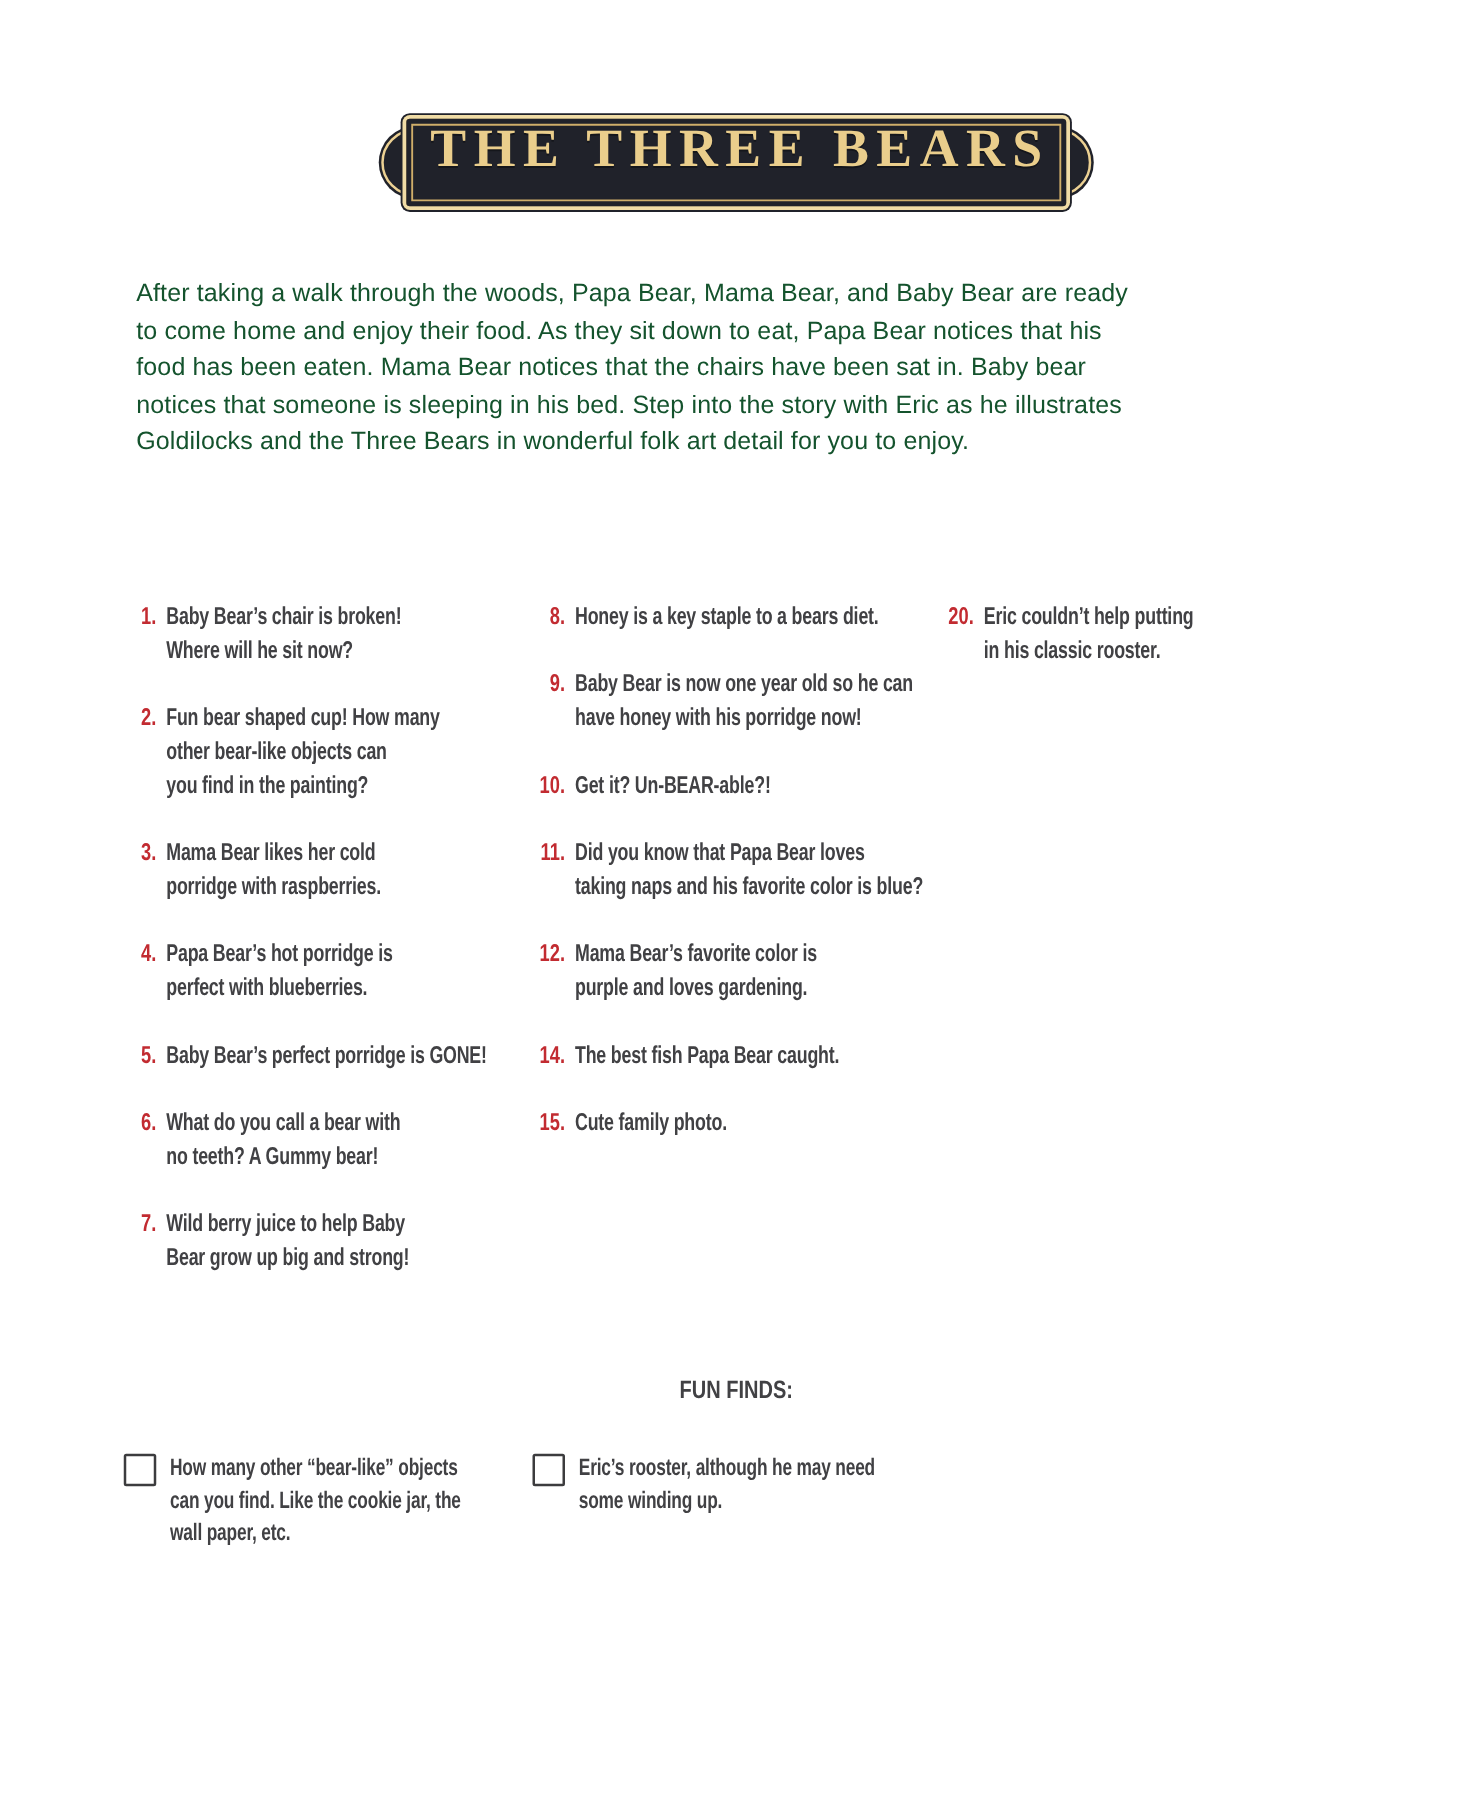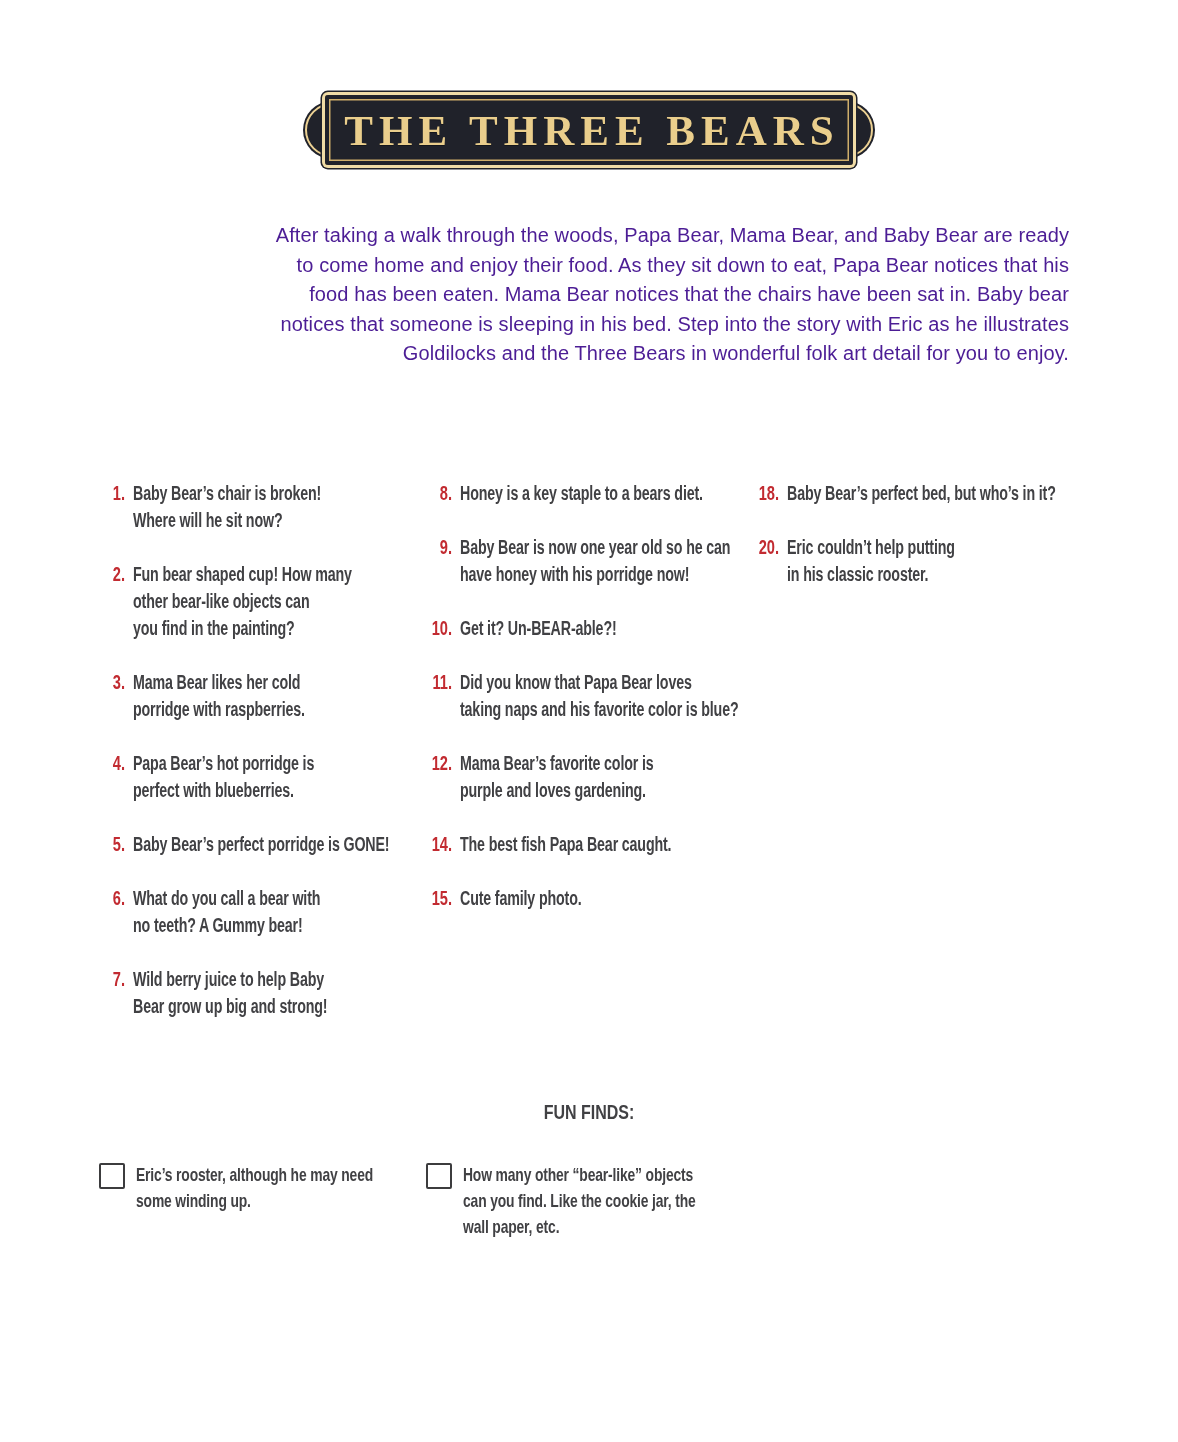--- a/index.html
+++ b/index.html
@@ -24,34 +24,34 @@
     position:absolute; top:50%; margin-top:-9px; color:#d9b96f;
     font-size:13px; line-height:18px; width:18px; text-align:center;
   }
   .cap-left  .ornament { right:1px; }
   .cap-right .ornament { left:1px; }
   .plate {
     position:relative; z-index:1; width:100%; height:100%;
     background:#20222a; border-radius:3px;
     box-shadow:0 0 0 3px #f0dca6, 0 0 0 4.5px #20222a,
                inset 0 0 0 4px #20222a, inset 0 0 0 5.5px #cfae6a;
-    display:flex; align-items:center; justify-content:center;
+    display:flex; align-items:flex-start; justify-content:center;
   }
   .banner-title {
     font-family:"Liberation Serif", serif; font-weight:700;
     font-size:43px; letter-spacing:6px; color:#eace8c;
     white-space:nowrap; padding-left:6px; 
     text-shadow:0 1px 0 rgba(0,0,0,0.35);
   }
 
   
   .intro {
     position:absolute; top:221px; left:50%; transform:translateX(-50%);
-    width:960px; margin:0; text-align:right; white-space:pre-line;
-    color:#4c1d95; font-size:20px; line-height:29.5px; font-weight:400;
+    width:960px; margin:0; text-align:left; white-space:pre-line;
+    color:#14532d; font-size:20px; line-height:29.5px; font-weight:400;
     letter-spacing:0.1px;
   }
 
   
   .list {
     position:absolute; top:480px; left:95px;
     display:flex; gap:27px;
   }
   .col { width:300px; display:flex; flex-direction:column; }
   .item { display:flex; margin-bottom:27px; }
@@ -182,41 +182,37 @@
         <span class="txt">The best fish Papa Bear caught.</span>
       </div>
       <div class="item">
         <span class="num">15.</span>
         <span class="txt">Cute family photo.</span>
       </div>
     </div>
 
     <div class="col">
       <div class="item">
-        <span class="num">18.</span>
-        <span class="txt">Baby Bear’s perfect bed, but who’s in it?</span>
-      </div>
-      <div class="item">
         <span class="num">20.</span>
         <span class="txt">Eric couldn’t help putting
 in his classic rooster.</span>
       </div>
     </div>
 
   </div>
 
   <div class="funfinds-heading">FUN FINDS:</div>
 
   <div class="funfinds">
-    <div class="ff-item">
-      <span class="checkbox"></span>
-      <span class="ff-txt">Eric’s rooster, although he may need
-some winding up.</span>
-    </div>
     <div class="ff-item">
       <span class="checkbox"></span>
       <span class="ff-txt">How many other “bear-like” objects
 can you find. Like the cookie jar, the
 wall paper, etc.</span>
     </div>
+    <div class="ff-item">
+      <span class="checkbox"></span>
+      <span class="ff-txt">Eric’s rooster, although he may need
+some winding up.</span>
+    </div>
   </div>
 
 </div>
 
 </body></html>

